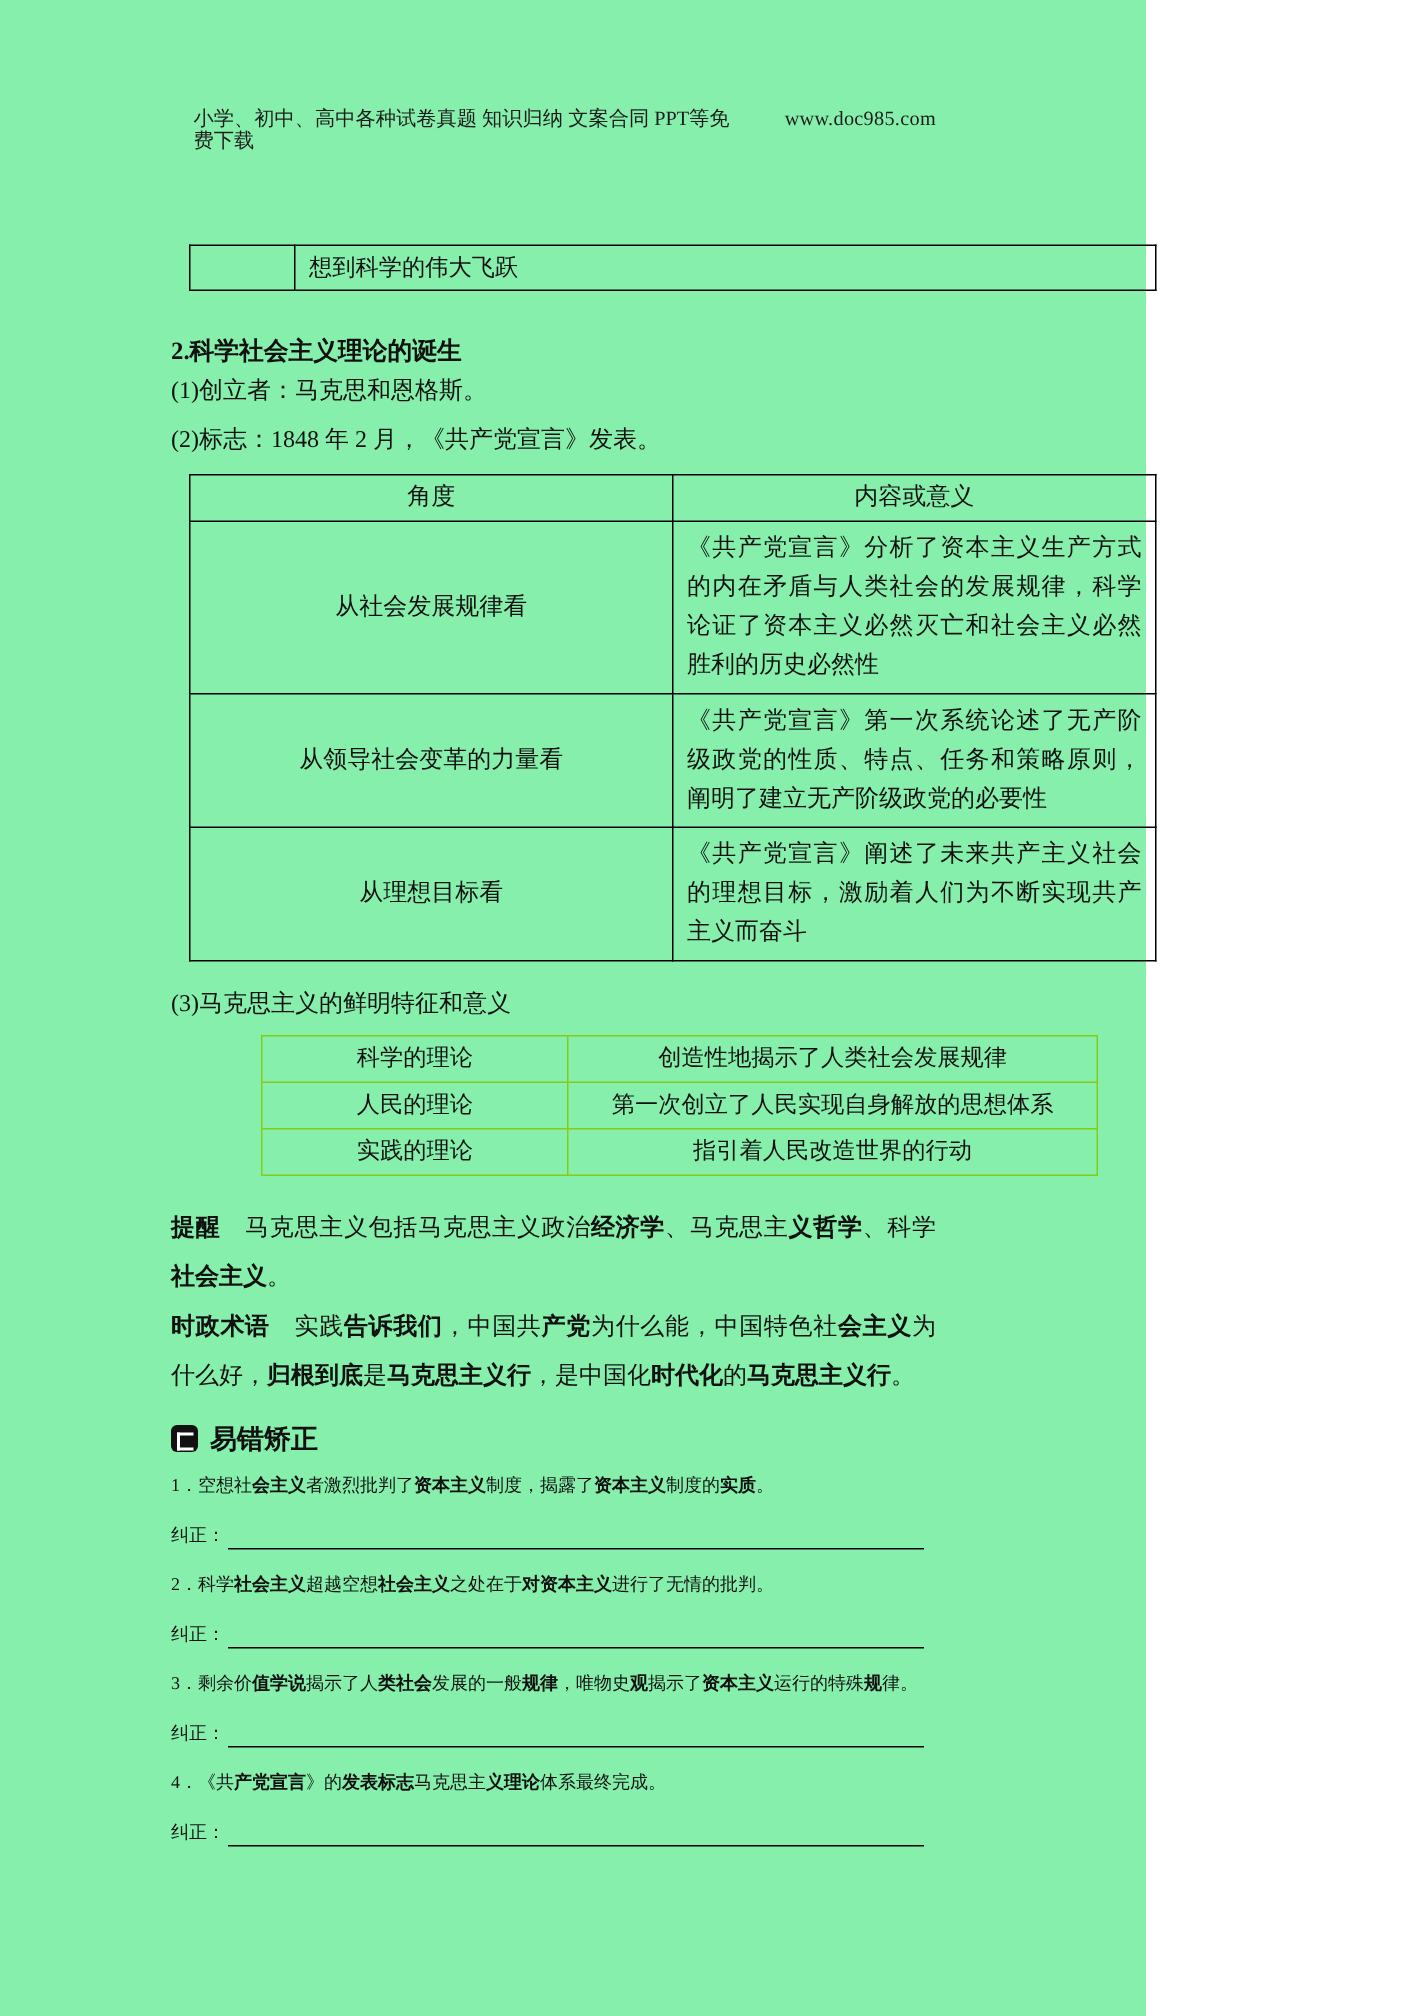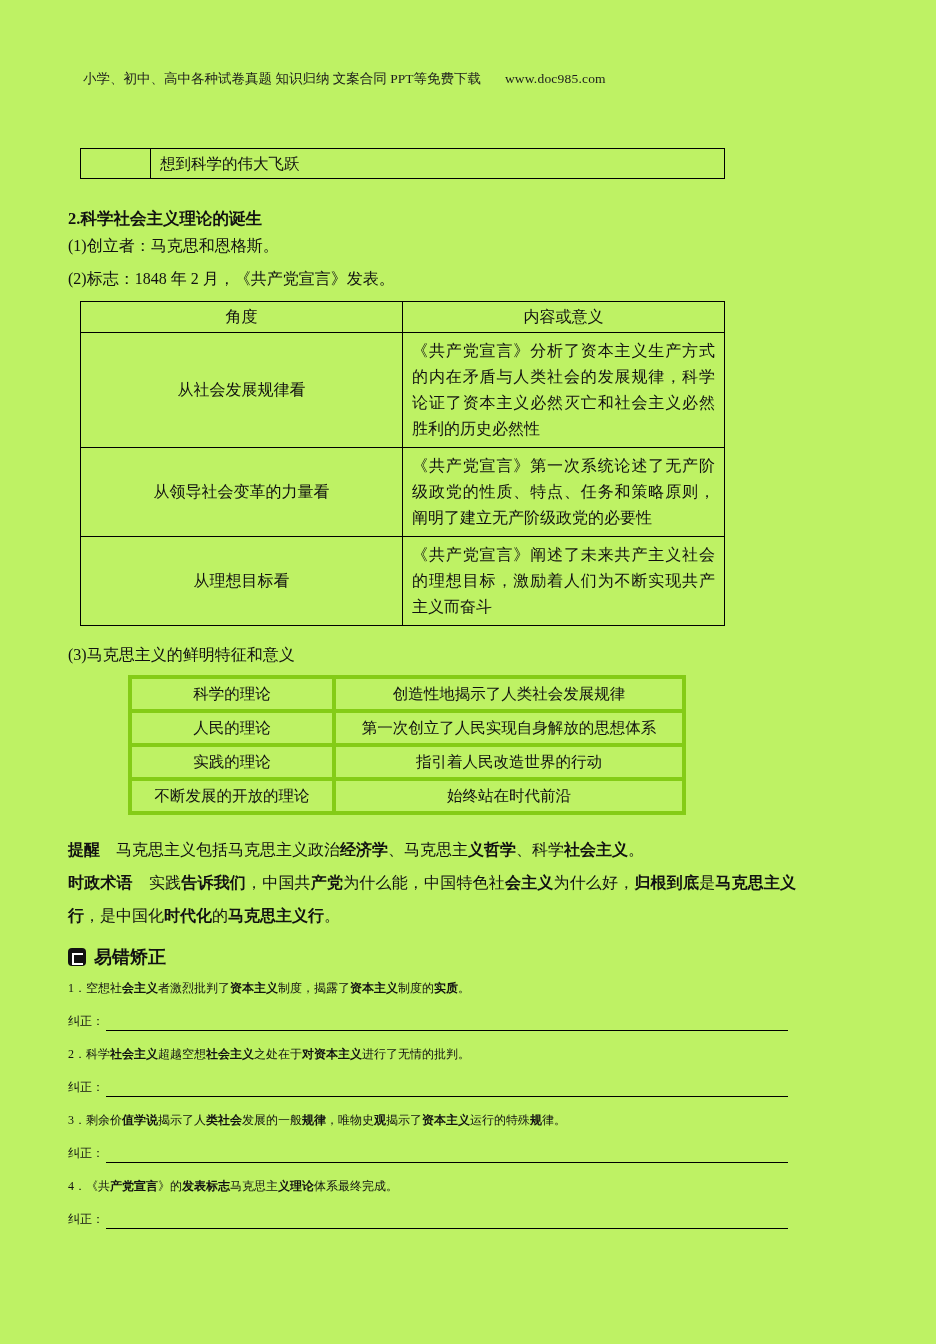--- a/index.html
+++ b/index.html
@@ -3,21 +3,21 @@
 <meta charset="utf-8">
 <title>Document</title>
 <style>
   * { margin: 0; padding: 0; box-sizing: border-box; }
   html, body { background: #ffffff; }
   body {
     width: 950px; height: 1344px;
     font-family: "Liberation Serif", "DejaVu Serif", serif;
     color: #111; overflow: hidden;
   }
-  .page { width: 936px; height: 1344px; padding: 71px 140px 0 68px; background: #bef264; }
+  .page { width: 764px; height: 1344px; padding: 71px 140px 0 114px; background: #86efac; }
 
   
   .doc-header { display: flex; align-items: baseline; font-size: 13.5px; color: #1c1c1c; padding-left: 15px; line-height: 15px; }
   .doc-header .url { margin-left: 24px; letter-spacing: 0.2px; text-align: right; }
 
   
   .frag { margin: 62px 0 0 12px; width: 645px; border-collapse: collapse; font-size: 15.5px; table-layout: fixed; }
   .frag td { border: 1px solid #000; height: 30px; line-height: 29px; }
   .frag td.stub { width: 70px; }
   .frag td.content { padding-left: 9px; }
@@ -27,21 +27,21 @@
 
   
   .t1 { margin: 6px 0 0 12px; width: 645px; border-collapse: collapse; font-size: 16px; table-layout: fixed; }
   .t1 th, .t1 td { border: 1px solid #000; line-height: 26px; font-weight: normal; }
   .t1 th { text-align: center; height: 31px; }
   .t1 .angle { width: 120px; text-align: center; vertical-align: middle; padding: 5px 9px; }
   .t1 .content { text-align: justify; vertical-align: middle; padding: 5px 9px; }
 
   
   .t2 { margin: 4px 0 0 60px; width: 558px; border-collapse: collapse; font-size: 15.5px; table-layout: fixed; }
-  .t2 td { border: 4px solid #84cc16; text-align: center; height: 31px; line-height: 30px; padding: 0 6px; vertical-align: middle; }
+  .t2 td { border: 1px solid #84cc16; text-align: center; height: 31px; line-height: 30px; padding: 0 6px; vertical-align: middle; }
   .t2 td.c1 { width: 204px; }
 
   .point3 { margin-top: 12px; }
   .note { font-size: 16px; line-height: 33px; text-align: justify; }
   .note-block { margin-top: 18px; }
 
   
   .ec-head { margin-top: 10px; display: flex; align-items: center; gap: 8px; height: 30px; }
   .ec-icon { width: 18px; height: 18px; background: #111; border-radius: 4px; position: relative; flex: 0 0 auto; }
   .ec-icon::after { content: ""; position: absolute; left: 4px; top: 5px; width: 9px; height: 8px; border: 2px solid #fff; border-right: none; }
@@ -106,24 +106,20 @@
       <td>创造性地揭示了人类社会发展规律</td>
     </tr>
     <tr>
       <td class="c1">人民的理论</td>
       <td>第一次创立了人民实现自身解放的思想体系</td>
     </tr>
     <tr>
       <td class="c1">实践的理论</td>
       <td>指引着人民改造世界的行动</td>
     </tr>
-    <tr>
-      <td class="c1">不断发展的开放的理论</td>
-      <td>始终站在时代前沿</td>
-    </tr>
   </tbody>
     </table>
 
   <div class="note note-block"><span style="font-weight: bold;">提醒</span><span>　马克思主义包括马克思主义政治</span><span style="font-weight: bold;">经济学</span><span>、马克思主</span><span style="font-weight: bold;">义哲学</span><span>、科学</span><span style="font-weight: bold;">社会主义</span><span>。</span></div>
   <div class="note"><span style="font-weight: bold;">时政术语</span><span>　实践</span><span style="font-weight: bold;">告诉我们</span><span>，中国共</span><span style="font-weight: bold;">产党</span><span>为什么能，中国特色社</span><span style="font-weight: bold;">会主义</span><span>为什么好，</span><span style="font-weight: bold;">归根到底</span><span>是</span><span style="font-weight: bold;">马克思主义行</span><span>，是中国化</span><span style="font-weight: bold;">时代化</span><span>的</span><span style="font-weight: bold;">马克思主义行</span><span>。</span></div>
 
   <div class="ec-head">
     <span class="ec-icon"></span>
     <span class="ec-title">易错矫正</span>
   </div>

